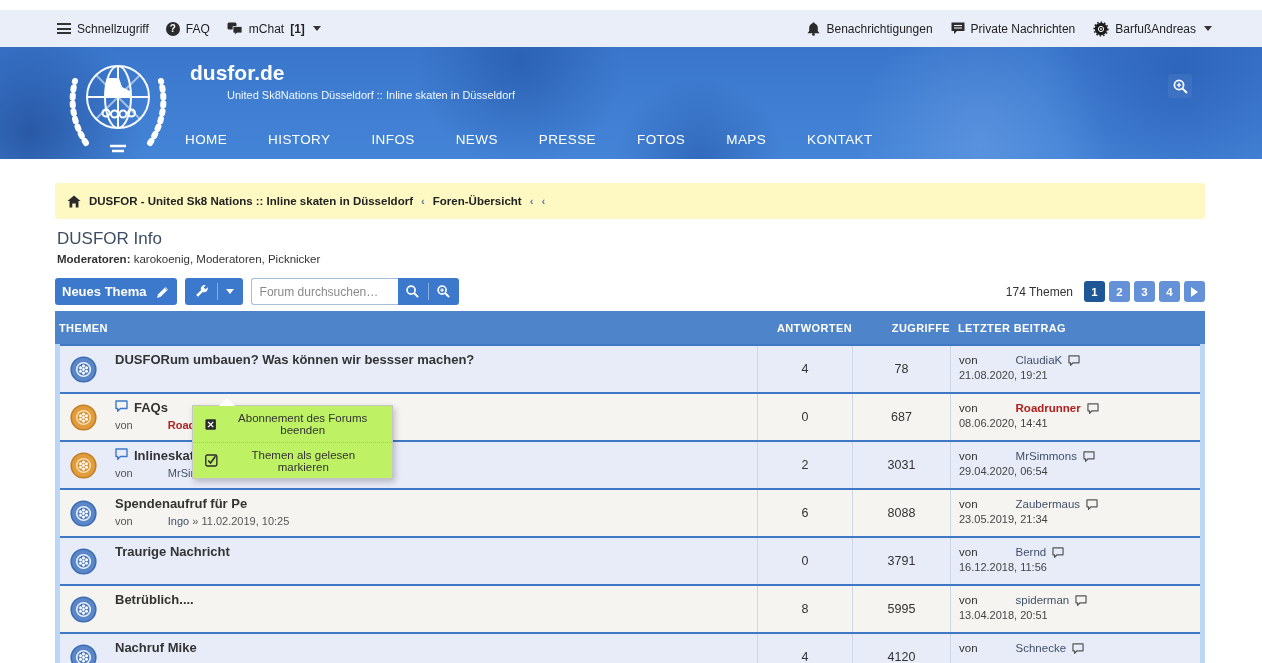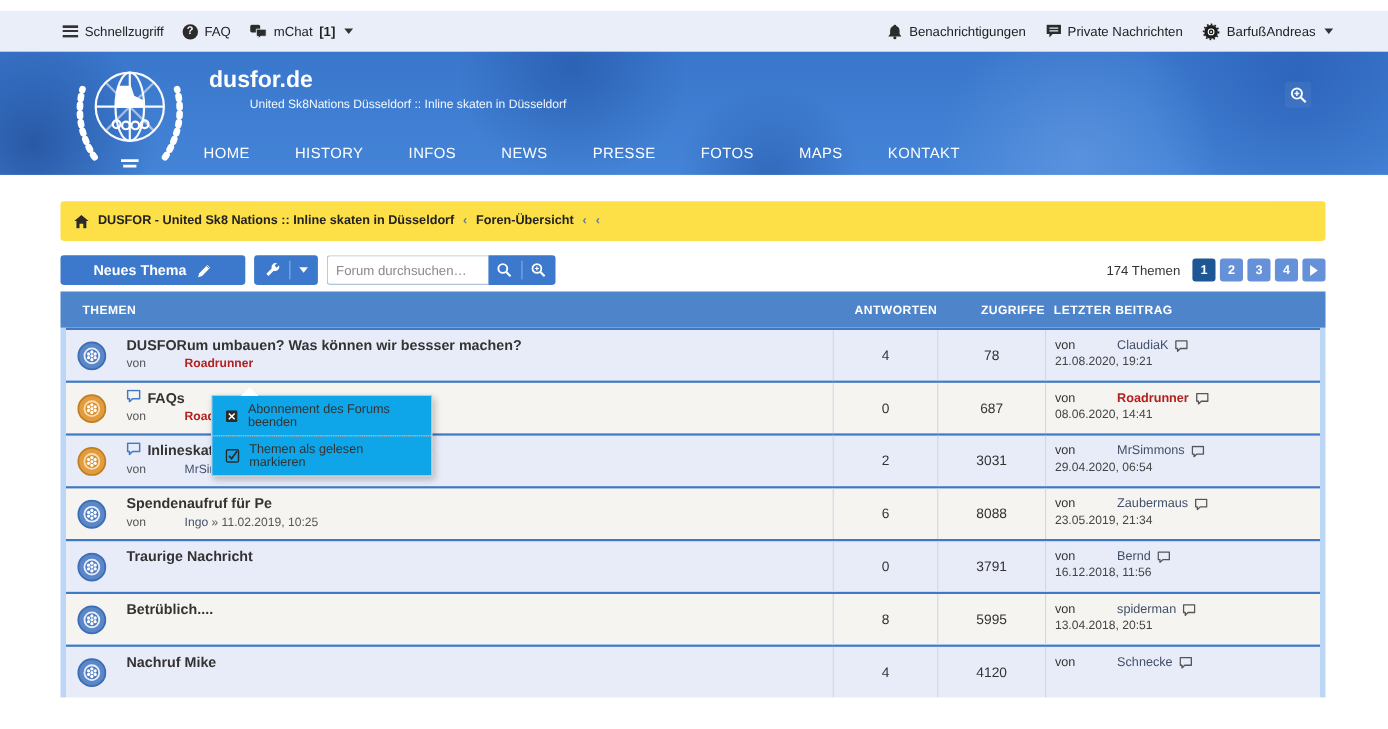--- a/index.html
+++ b/index.html
@@ -32,35 +32,35 @@
   .logo { position:absolute; left:62px; top:4px; cursor:pointer; }
   .site-title { position:absolute; left:190px; top:14px; color:#fff; font-size:21px; font-weight:bold; }
   .site-sub { position:absolute; left:190px; top:42px; color:#f2f7ff; font-size:11px;margin-left:37px; }
   .main-nav { position:absolute; left:185px; top:85px; display:flex; gap:41px; }
   .nav-item { color:#fff; font-size:13.5px; letter-spacing:.4px; cursor:pointer; white-space:nowrap; }
   .header-search { position:absolute; right:70px; top:27px; width:24px; height:24px; cursor:pointer;
     display:flex; align-items:center; justify-content:center; background:rgba(255,255,255,.06); border-radius:3px; }
 
   
   .content { position:absolute; left:55px; top:183px; width:1150px; }
-  .breadcrumb { height:36px; background:#fde047; border-radius:3px; display:flex; align-items:center;
+  .breadcrumb { height:36px; background:#fef9c3; border-radius:3px; display:flex; align-items:center;
     padding:0 12px; gap:8px; font-size:11.5px; font-weight:bold; color:#222; }
   .crumb { cursor:pointer; }
   .crumb-sep { color:#5d7ba5; font-weight:bold; }
 
   .page-head { margin:10px 2px 0; }
   .page-title { font-size:17px; font-weight:normal; color:#3d4d63; }
   .mods { font-size:11.5px; color:#333; margin-top:4px; }
 
   
   .toolbar { margin-top:13px; display:flex; align-items:center; height:27px; position:relative; }
   .btn { background:#3c79cc; color:#fff; border:none; height:27px; border-radius:3px;
     font-family:"Liberation Sans",sans-serif; font-size:13px; font-weight:bold; cursor:pointer;
     display:flex; align-items:center; }
-  .btn-new { padding:0 30px; gap:9px; }
+  .btn-new { padding:0 7px; gap:9px; }
   .btn-tools { margin-left:8px; padding:0 9px; gap:8px; }
   .vdiv { width:1px; height:17px; background:rgba(255,255,255,.4); }
   .caret-w { width:0; height:0; border-left:4px solid transparent; border-right:4px solid transparent;
     border-top:5px solid #fff; }
   .search-box { margin-left:8px; display:flex; height:27px; }
   .search-input { width:147px; height:27px; border:1px solid #a9bdd9; border-right:none;
     border-radius:3px 0 0 3px; padding:0 8px; font-size:12px; color:#ec4899;
     font-family:"Liberation Sans",sans-serif; outline:none; }
   .search-input::placeholder { color:#8a8a8a; }
   .search-btns { background:#3c79cc; border-radius:0 3px 3px 0; display:flex; align-items:center; }
@@ -73,28 +73,28 @@
   .page-btn.active { background:#1d5796; }
   .tri-right { width:0; height:0; border-top:5px solid transparent; border-bottom:5px solid transparent;
     border-left:7px solid #fff; }
 
   
   .dropdown { position:absolute; left:137px; top:127px; width:201px; background:#fff;
     border:1px solid #c6c6c6; box-shadow:2px 3px 6px rgba(0,0,0,.22); z-index:40; }
   .dropdown::before { content:""; position:absolute; top:-8px; left:26px;
     border-left:8px solid transparent; border-right:8px solid transparent; border-bottom:8px solid #fff; }
   .menu-item { display:flex; align-items:center; gap:9px; padding:0 12px; height:36px;
-    font-size:11.5px; color:#333; cursor:pointer; background:#0ea5e9; }
+    font-size:11.5px; color:#333; cursor:pointer; background:#bef264;text-align:center; }
   .menu-item + .menu-item { border-top:1px dotted #b3b3b3; }
 
   
   .table-head { margin-top:6px; height:33px; background:#4e84c9; display:grid;
     grid-template-columns:702px 95px 98px 255px; align-items:center;
     color:#fff; font-size:11px; font-weight:bold; letter-spacing:.4px; }
-  .th-topics { padding-left:20px; }
+  .th-topics { padding-left:4px; }
   .th-center { text-align:right; }
   .th-last { padding-left:8px; }
 
   .rows { border-left:5px solid #bcd6f6; border-right:5px solid #bcd6f6; }
   .topic-row { display:grid; grid-template-columns:697px 95px 98px 250px; height:48px;
     border-top:2px solid #3d79c6; background:#e8ecf8; }
   .topic-row:nth-child(even) { background:#f5f4f0; }
   .cell-topic { position:relative; padding:6px 8px 0 55px; overflow:hidden; }
   .wheel { position:absolute; left:10px; top:10px; }
   .topic-title-line { display:flex; align-items:flex-start; gap:6px; }
@@ -216,20 +216,27 @@
     <svg width="14" height="13" viewBox="0 0 14 13">
       <path d="M7 0.5 13.5 6h-2v6.5H8.7V8.5H5.3v4H2.5V6h-2z" fill="#2b2b2b"></path>
     </svg>
     <span class="crumb">DUSFOR - United Sk8 Nations :: Inline skaten in Düsseldorf</span>
     <span class="crumb-sep">‹</span>
     <span class="crumb">Foren-Übersicht</span>
     <span class="crumb-sep">‹</span>
     <span class="crumb-sep">‹</span>
   </div>
 
+  <div class="page-head">
+    <div class="page-title">DUSFOR Info</div>
+    <div class="mods">
+      <span class="bold">Moderatoren:</span>
+      <span>karokoenig, Moderatoren, Picknicker</span>
+    </div>
+  </div>
 
   <div class="toolbar">
     <button class="btn btn-new">
       <span>Neues Thema</span>
       <svg width="14" height="14" viewBox="0 0 14 14">
         <path d="M1 13l1.2-3.7L9.5 2l2.5 2.5-7.3 7.3z" fill="#fff"></path>
         <line x1="9" y1="2.6" x2="11.4" y2="5" stroke="#3c79cc" stroke-width="0.9"></line>
       </svg>
     </button>
     <button class="btn btn-tools">
@@ -312,21 +319,20 @@
               <circle cx="13.5" cy="17" r="1.5"></circle>
           <circle cx="10.5" cy="15.2" r="1.5"></circle>
               <circle cx="10.5" cy="11.8" r="1.5"></circle>
           <circle cx="13.5" cy="13.5" r="1.4"></circle>
         </g>
       </svg>
       <div class="topic-title-line">
 
         <span class="topic-title">DUSFORum umbauen? Was können wir bessser machen?</span>
       </div>
-      <div class="topic-meta"><span class="von">von</span> <span class="t-author author-red">Roadrunner</span><span class="t-date"></span></div>
     </div>
     <div class="cell-num">4</div>
     <div class="cell-num views">78</div>
     <div class="cell-last">
       <div class="last-line1">
             <span class="von">von</span> 
             <span class="l-author">ClaudiaK</span>
         <svg width="12" height="11" viewBox="0 0 13 12">
           <path d="M1 1h11v7.5H5.5l-2.8 2.7V8.5H1z" fill="none" stroke="#555" stroke-width="1.3" stroke-linejoin="round"></path>
         </svg>

